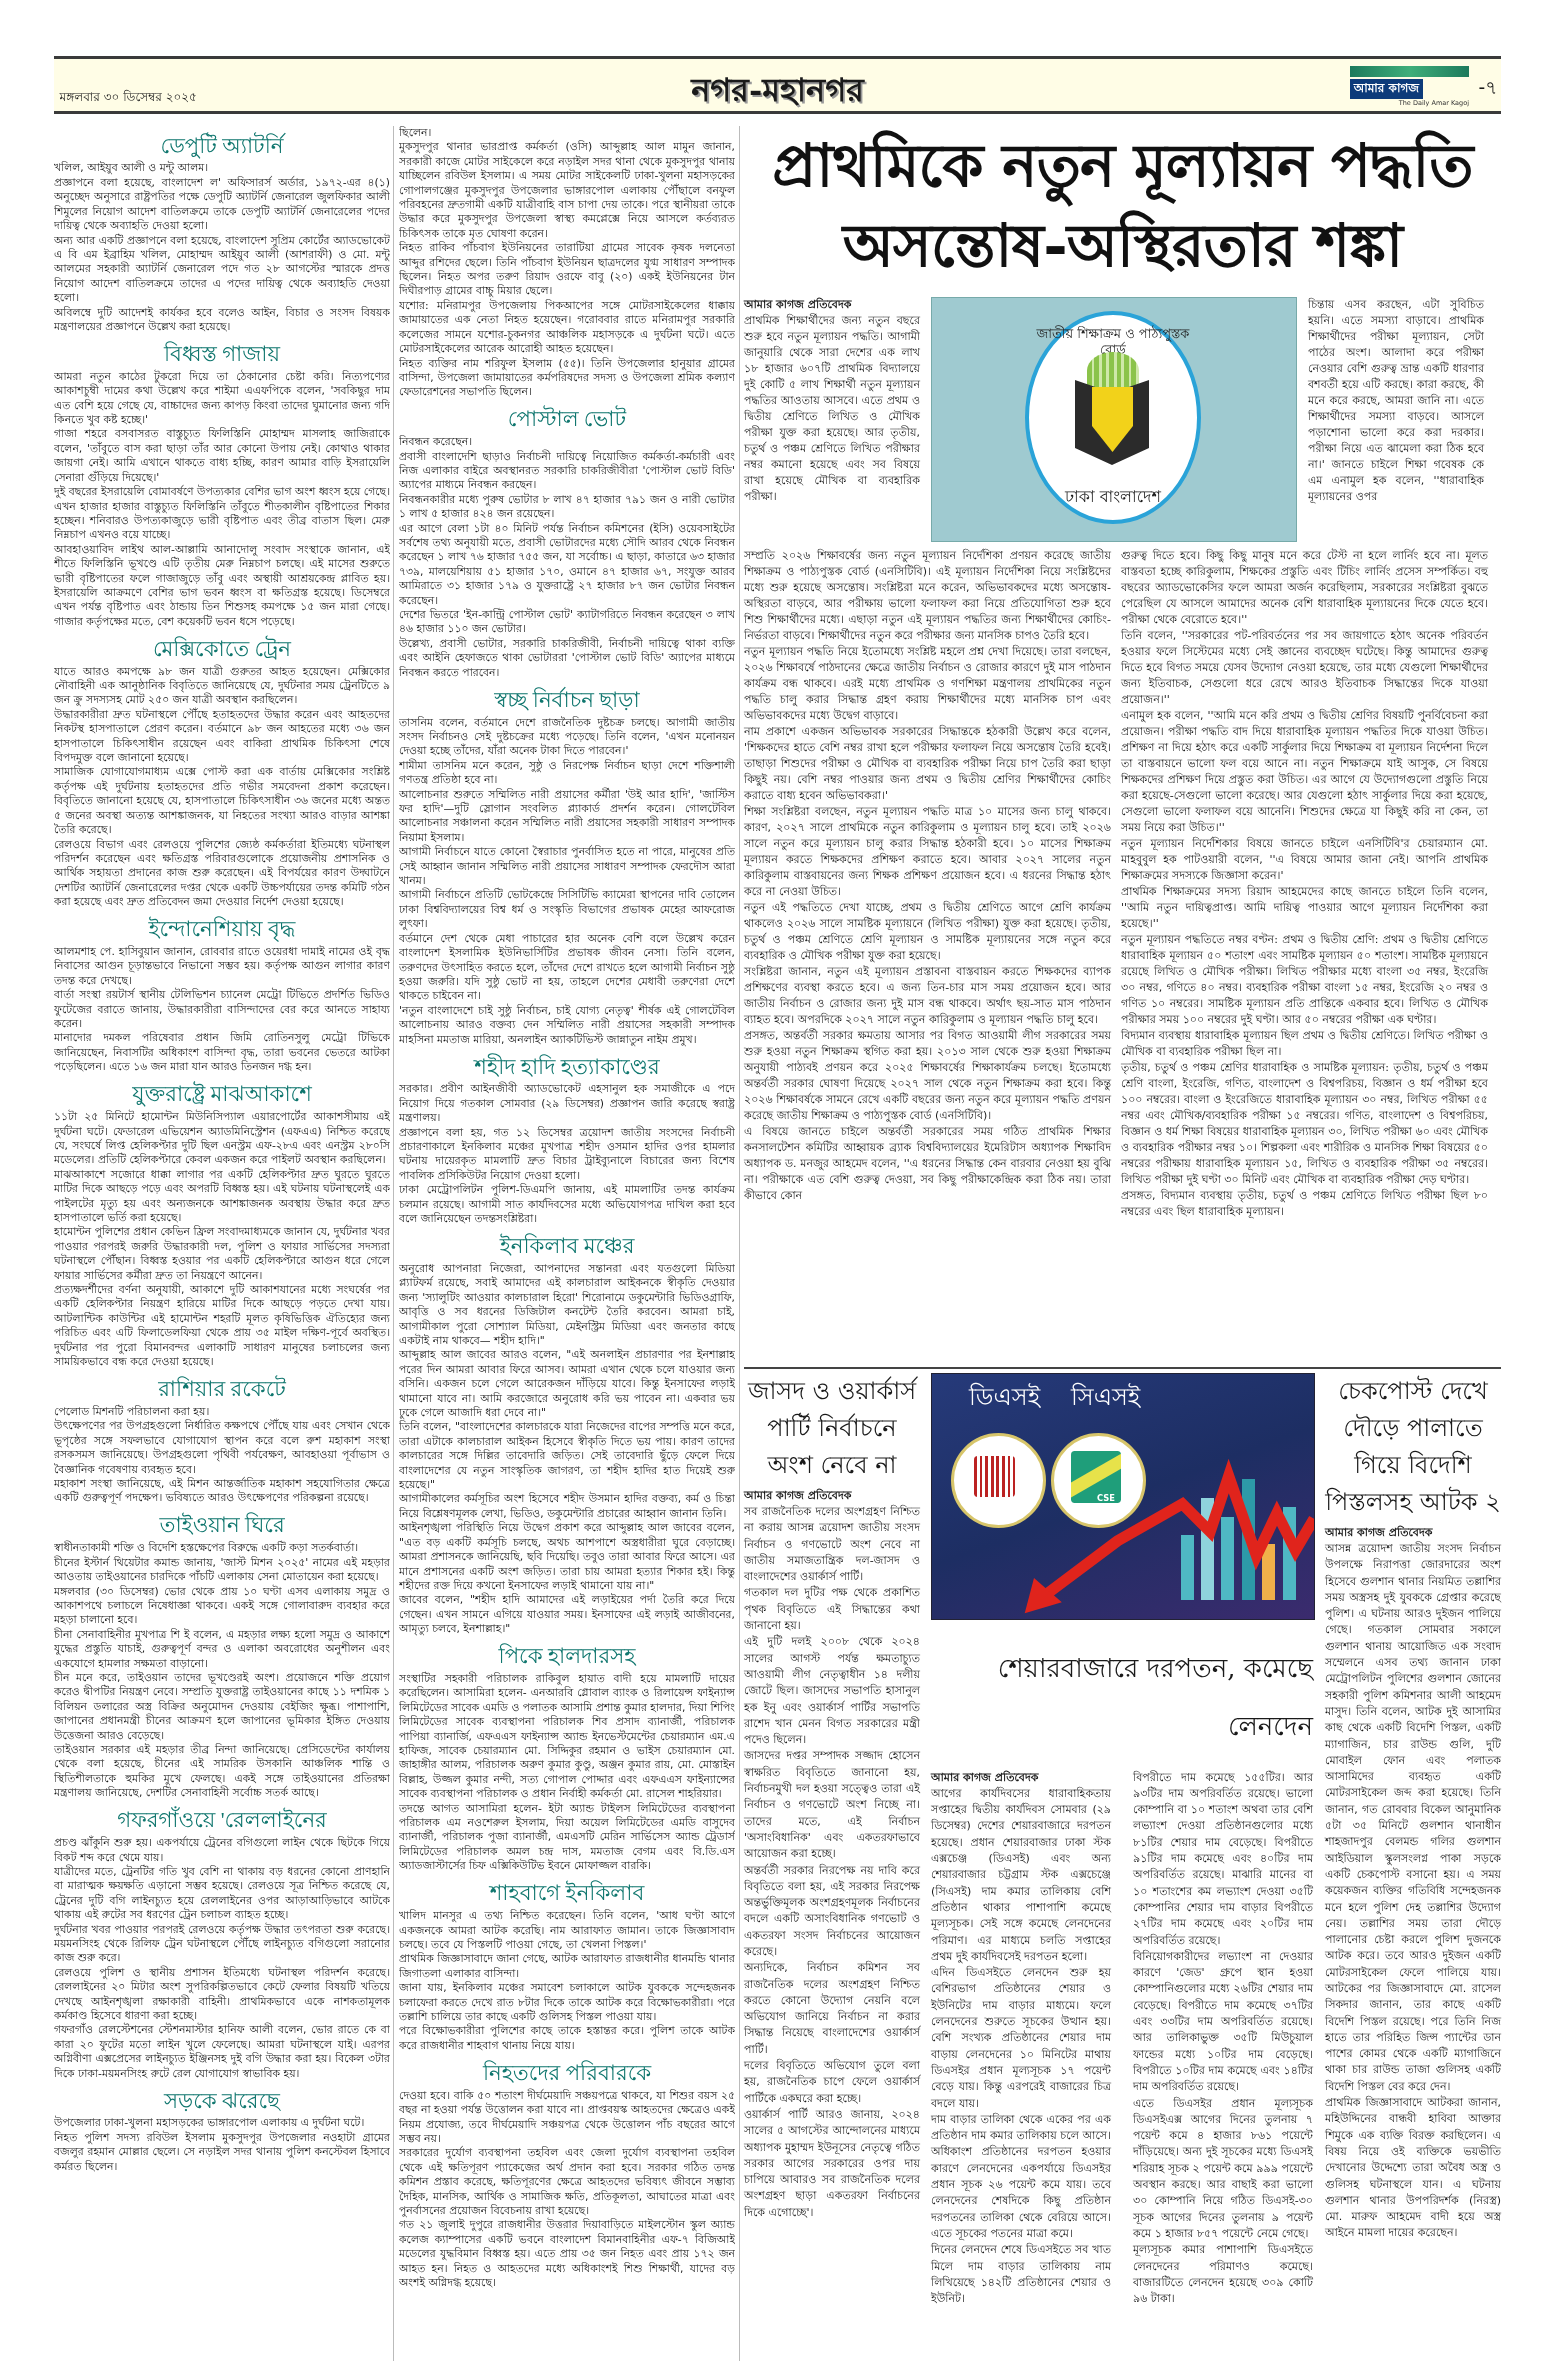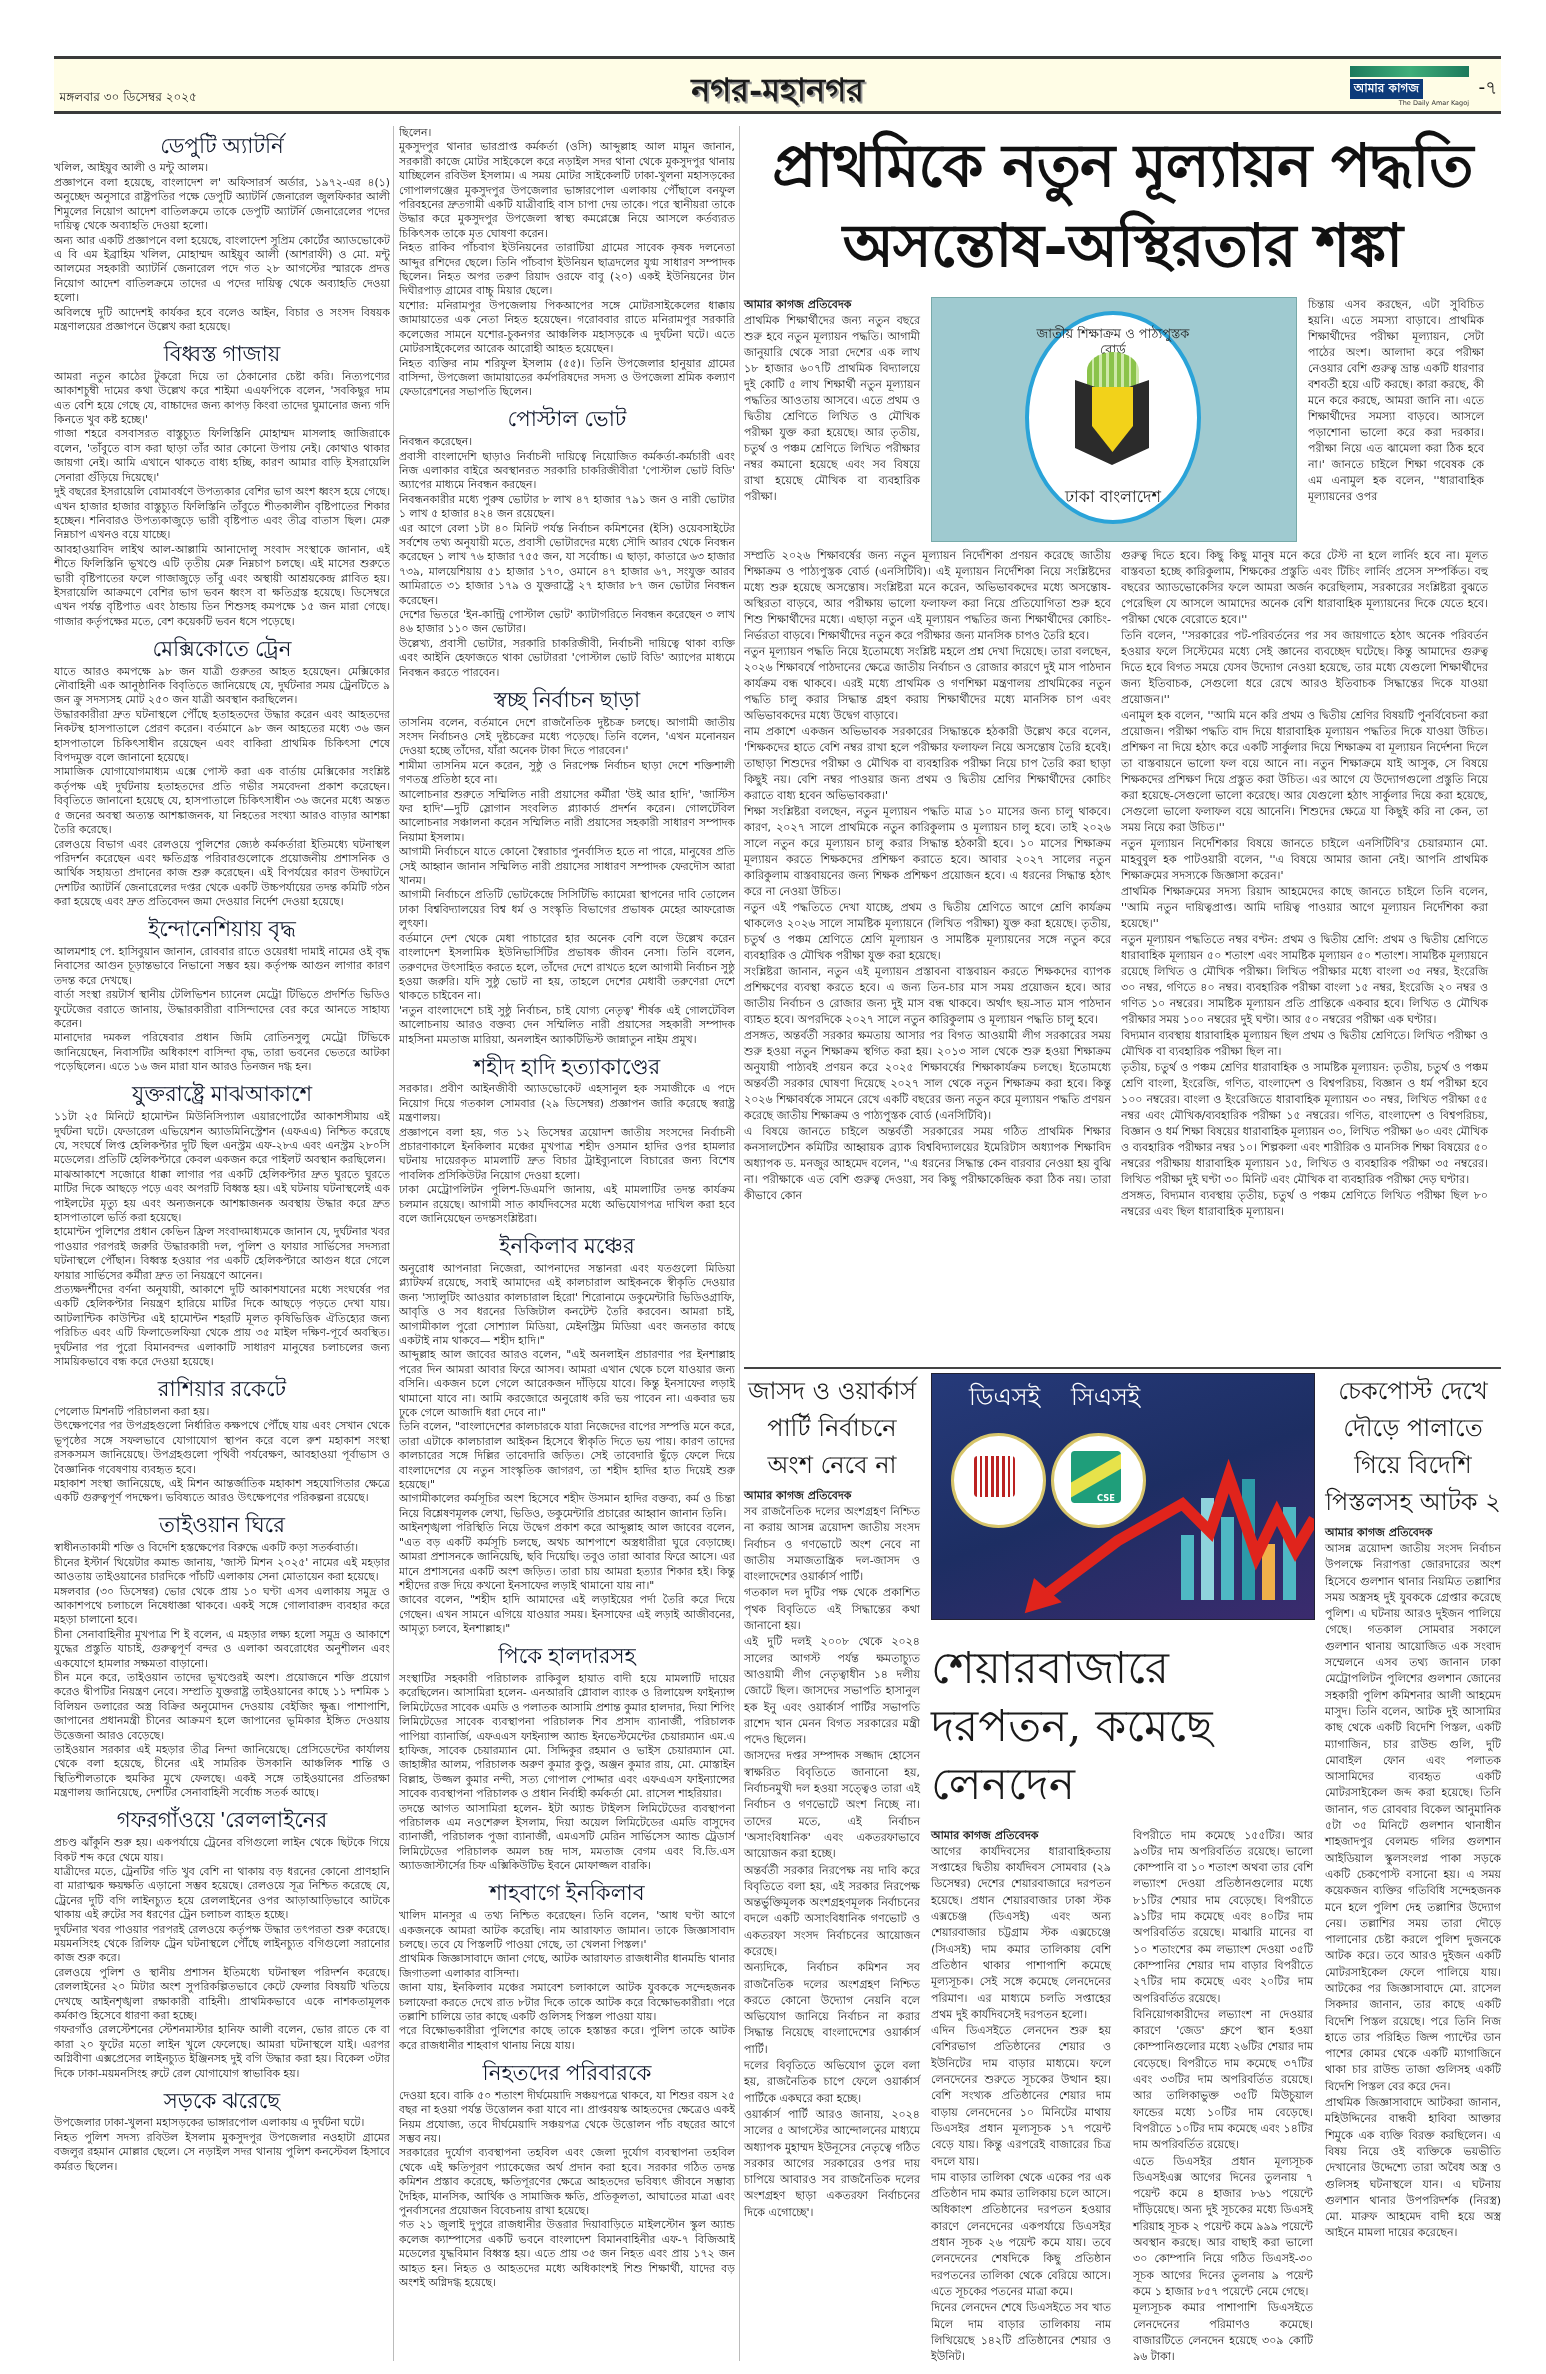--- a/index.html
+++ b/index.html
@@ -21,22 +21,22 @@
                 display: inline-block; margin-top: 1.9px; }
   .logo .sub { font-size: 6.5px; text-align: right; color: #333; }
   .masthead .pageno { position: absolute; right: 3.7px; top: 15px; font-size: 18.6px; }
 
   
   .col { position: absolute; top: 126px; font-size: 10.8px; line-height: 14.4px; text-align: justify; }
   .col-left { left: 0; width: 336px; }
   .col-mid  { left: 345px; width: 336px; }
   .rule-v { position: absolute; top: 126px; width: 0.9px; height: 2235px; background: #bbb; }
 
-  .story-head { text-align: center; font-family: Liberation Sans, sans-serif; font-size: 21.3px; line-height: 28px;
-                margin: 5.6px 0 1.9px 0; color: #0f172a; }
+  .story-head { text-align: center; font-family: Liberation Serif, serif; font-size: 21.3px; line-height: 28px;
+                margin: 5.6px 0 1.9px 0; color: #0f766e; }
   .story p { margin: 0; text-indent: 0; }
 
   
   .lead { position: absolute; left: 690px; top: 126px; width: 757px; }
   .lead-title { text-align: center; font-family: "DejaVu Serif", serif; font-weight: bold;
                 font-size: 59px; line-height: 80px; color: #111; letter-spacing: -0.9px; }
   .lead-body { position: relative; margin-top: 11px; font-size: 11px; line-height: 16px; text-align: justify; }
   .lead-top { display: flex; gap: 11px; }
   .lead-top .c1, .lead-top .c3 { width: 176px; }
   .lead-photo { width: 364px; height: 243px; background: #9fcad0; position: relative; border: 0.9px solid #7aa; }
@@ -74,21 +74,21 @@
                              background: repeating-linear-gradient(90deg,#b22 0 2.8px,#fff 2.8px 5.6px); border-radius: 3.7px; }
   .stock-photo .cse { position: absolute; left: 119px; top: 59px; width: 89px; height: 89px; border-radius: 50%;
                       background: #fff; border: 3.7px solid #d7c56a; }
   .stock-photo .cse .sq { position: absolute; left: 16.7px; top: 15px; width: 50px; height: 52px; background: #1f9e7a;
                           border-radius: 3.7px; overflow: hidden; }
   .stock-photo .cse .sq::after { content: ""; position: absolute; left: -9.3px; top: 16.7px; width: 74px; height: 13px;
                                  background: #e7e24a; transform: rotate(-30deg); }
   .stock-photo .cse .lbl { position: absolute; left: 43px; top: 54px; font-size: 8.3px; color: #fff; font-weight: bold; }
   .bars .b { position: absolute; bottom: 18.6px; width: 13px; }
   .stock-photo svg { position: absolute; left: 0; top: 0; }
-  .stock-head { font-family: "DejaVu Serif", serif; font-size: 44px; line-height: 58px; text-align: left; margin: 18.6px 0 15px; }
+  .stock-head { font-family: "DejaVu Serif", serif; font-size: 26px; line-height: 58px; text-align: right; margin: 18.6px 0 15px; }
   .stock-cols { display: flex; gap: 22px; }
   .stock-cols > div { width: 180px; }
 </style>
 </head>
 <body>
 
 <div class="page">
 
   <div class="masthead">
     <span class="date">মঙ্গলবার ৩০ ডিসেম্বর ২০২৫</span>

